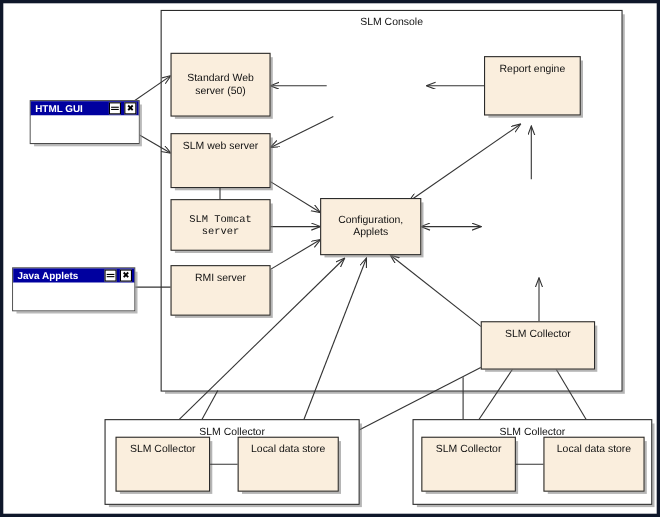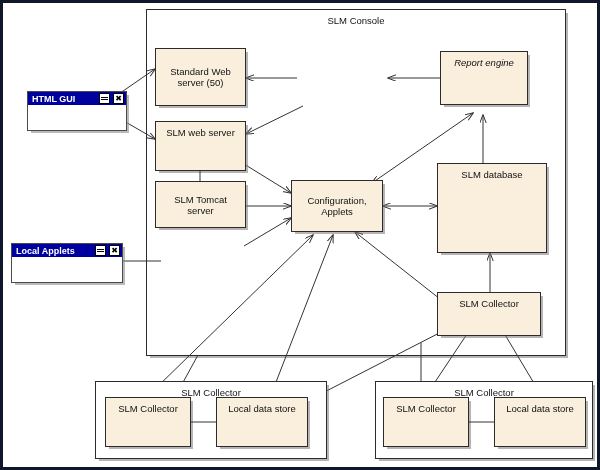--- a/index.html
+++ b/index.html
@@ -181,38 +181,38 @@
   <div class="node centered" style="left:152px; top:45px; width:91px; height:58px;">
     <span style="white-space:pre-line;">Standard Web
 server (50)</span>
   </div>
 
   <div class="node" style="left:152px; top:118px; width:91px; height:50px;">
     <span style="white-space:pre-line;">SLM web server</span>
   </div>
 
   <div class="node centered" style="left:152px; top:178px; width:91px; height:47px;">
-    <span style="white-space:pre-line;">SLM Tomcat
+    <span style="white-space:pre-line;font-family:Liberation Mono, monospace;">SLM Tomcat
 server</span>
   </div>
 
-
-
-  <div class="node" style="left:437px; top:48px; width:88px; height:54px;font-style:italic;">
+  <div class="node" style="left:152px; top:238px; width:91px; height:46px;">
+    <span style="white-space:pre-line;">RMI server</span>
+  </div>
+
+
+  <div class="node" style="left:437px; top:48px; width:88px; height:54px;">
     <span style="white-space:pre-line;">Report engine</span>
   </div>
 
   <div class="node centered" style="left:288px; top:177px; width:92px; height:52px;">
     <span style="white-space:pre-line;">Configuration,
 Applets</span>
   </div>
 
-  <div class="node" style="left:434px; top:160px; width:110px; height:90px;">
-    <span style="white-space:pre-line;">SLM database</span>
-  </div>
 
   <div class="node" style="left:434px; top:289px; width:104px; height:44px;">
     <span style="white-space:pre-line;">SLM Collector</span>
   </div>
 
   <div class="win" style="left:24px; top:88px; width:100px; height:40px;">
     <div class="win-bar">
       <span class="win-title">HTML GUI</span>
       <span class="win-btn">
         <span class="bar-glyph">
@@ -220,21 +220,21 @@
             <i></i>
           </span>
       </span>
       <span class="win-btn">✖</span>
     </div>
     <div class="win-body"></div>
   </div>
 
   <div class="win" style="left:8px; top:240px; width:112px; height:40px;">
     <div class="win-bar">
-      <span class="win-title">Local Applets</span>
+      <span class="win-title">Java Applets</span>
       <span class="win-btn">
         <span class="bar-glyph">
             <i></i>
             <i></i>
           </span>
       </span>
       <span class="win-btn">✖</span>
     </div>
     <div class="win-body"></div>
   </div>

